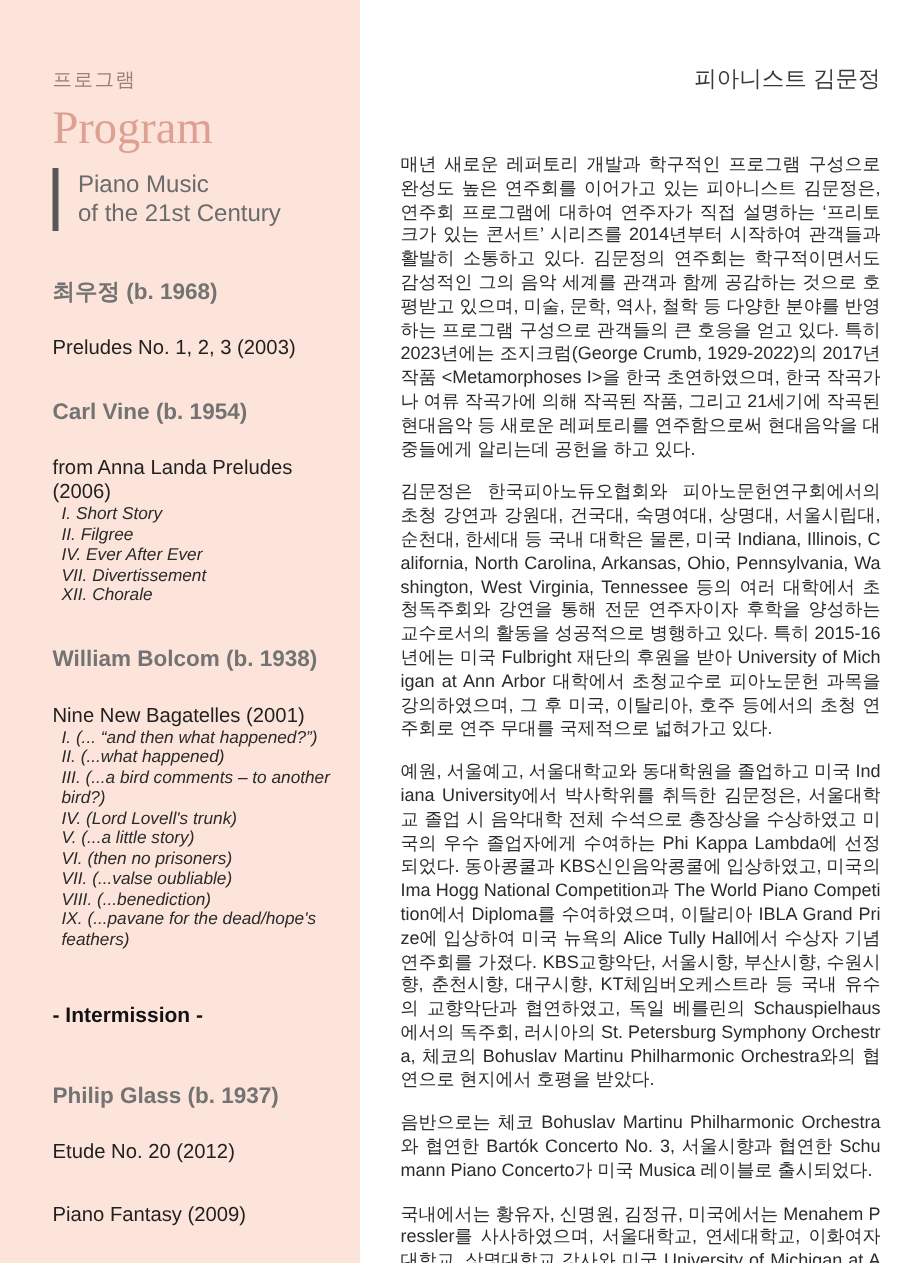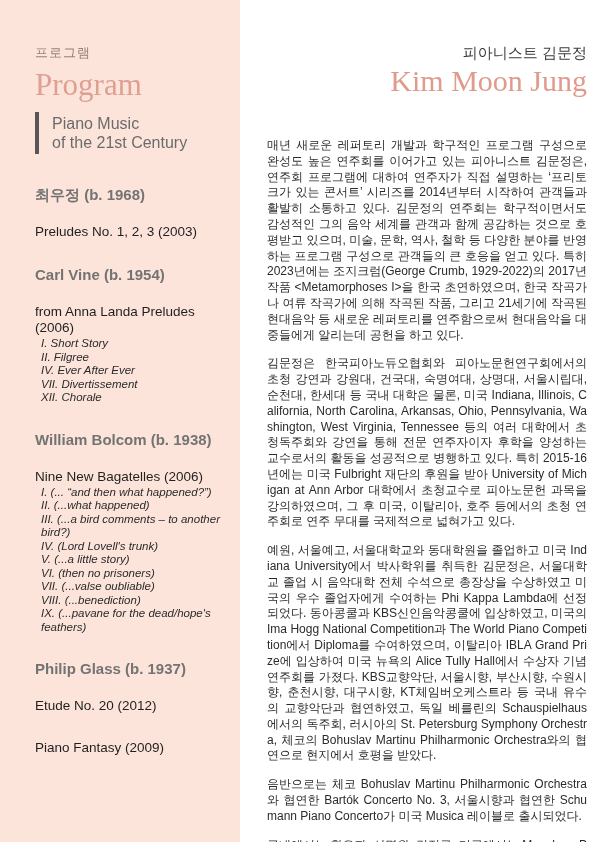--- a/index.html
+++ b/index.html
@@ -107,50 +107,50 @@
             <div class="movement">I. Short Story</div>
             <div class="movement">II. Filgree</div>
             <div class="movement">IV. Ever After Ever</div>
             <div class="movement">VII. Divertissement</div>
             <div class="movement">XII. Chorale</div>
           </div>
   </div>
 
   <div class="prog-item">
     <div class="composer">William Bolcom (b. 1938)</div>
-    <div class="work">Nine New Bagatelles (2006)</div>
+    <div class="work">Nine New Bagatelles (2001)</div>
     <div class="movements">
             <div class="movement">I. (... “and then what happened?”)</div>
             <div class="movement">II. (...what happened)</div>
             <div class="movement">III. (...a bird comments – to another bird?)</div>
             <div class="movement">IV. (Lord Lovell's trunk)</div>
             <div class="movement">V. (...a little story)</div>
             <div class="movement">VI. (then no prisoners)</div>
             <div class="movement">VII. (...valse oubliable)</div>
             <div class="movement">VIII. (...benediction)</div>
             <div class="movement">IX. (...pavane for the dead/hope's feathers)</div>
           </div>
   </div>
+<div class="intermission">- Intermission -</div>
   <div class="prog-item">
     <div class="composer">Philip Glass (b. 1937)</div>
     <div class="work">Etude No. 20 (2012)</div>
 
   </div>
 
   <div class="prog-item">
     <div class="work">Piano Fantasy (2009)</div>
 
   </div>
 </div>
   </div>
 
   <div class="right-col">
     <div class="artist-header">
       <div class="artist-label">피아니스트 김문정</div>
-      <div class="artist-name">Kim Moon Jung</div>
     </div>
     <div class="bio" id="bio">
         <p>매년 새로운 레퍼토리 개발과 학구적인 프로그램 구성으로 완성도 높은 연주회를 이어가고 있는 피아니스트 김문정은, 연주회 프로그램에 대하여 연주자가 직접 설명하는 ‘프리토크가 있는 콘서트’ 시리즈를 2014년부터 시작하여 관객들과 활발히 소통하고 있다. 김문정의 연주회는 학구적이면서도 감성적인 그의 음악 세계를 관객과 함께 공감하는 것으로 호평받고 있으며, 미술, 문학, 역사, 철학 등 다양한 분야를 반영하는 프로그램 구성으로 관객들의 큰 호응을 얻고 있다. 특히 2023년에는 조지크럼(George Crumb, 1929-2022)의 2017년 작품 &lt;Metamorphoses I&gt;을 한국 초연하였으며, 한국 작곡가나 여류 작곡가에 의해 작곡된 작품, 그리고 21세기에 작곡된 현대음악 등 새로운 레퍼토리를 연주함으로써 현대음악을 대중들에게 알리는데 공헌을 하고 있다.</p>
         <p>김문정은 한국피아노듀오협회와 피아노문헌연구회에서의 초청 강연과 강원대, 건국대, 숙명여대, 상명대, 서울시립대, 순천대, 한세대 등 국내 대학은 물론, 미국 Indiana, Illinois, California, North Carolina, Arkansas, Ohio, Pennsylvania, Washington, West Virginia, Tennessee 등의 여러 대학에서 초청독주회와 강연을 통해 전문 연주자이자 후학을 양성하는 교수로서의 활동을 성공적으로 병행하고 있다. 특히 2015-16년에는 미국 Fulbright 재단의 후원을 받아 University of Michigan at Ann Arbor 대학에서 초청교수로 피아노문헌 과목을 강의하였으며, 그 후 미국, 이탈리아, 호주 등에서의 초청 연주회로 연주 무대를 국제적으로 넓혀가고 있다.</p>
         <p>예원, 서울예고, 서울대학교와 동대학원을 졸업하고 미국 Indiana University에서 박사학위를 취득한 김문정은, 서울대학교 졸업 시 음악대학 전체 수석으로 총장상을 수상하였고 미국의 우수 졸업자에게 수여하는 Phi Kappa Lambda에 선정되었다.  동아콩쿨과 KBS신인음악콩쿨에 입상하였고, 미국의 Ima Hogg National Competition과 The World Piano Competition에서 Diploma를 수여하였으며, 이탈리아 IBLA Grand Prize에 입상하여 미국 뉴욕의 Alice Tully Hall에서 수상자 기념 연주회를 가졌다. KBS교향악단, 서울시향, 부산시향, 수원시향, 춘천시향, 대구시향, KT체임버오케스트라 등 국내 유수의 교향악단과 협연하였고, 독일 베를린의 Schauspielhaus에서의 독주회, 러시아의 St. Petersburg Symphony Orchestra, 체코의 Bohuslav Martinu Philharmonic Orchestra와의 협연으로 현지에서 호평을 받았다.</p>
         <p>음반으로는 체코 Bohuslav Martinu Philharmonic Orchestra와 협연한 Bartók Concerto No. 3, 서울시향과 협연한 Schumann Piano Concerto가 미국 Musica 레이블로 출시되었다.</p>
         <p>국내에서는 황유자, 신명원, 김정규, 미국에서는 Menahem Pressler를 사사하였으며, 서울대학교, 연세대학교, 이화여자대학교, 상명대학교 강사와 미국 University of Michigan at Ann Arbor 초청교수, 동덕여자대학교 교수를 역임하였다. 한국피아노교수법학회 학술분과위원장, 한국피아노학회 이사와 한국피아노듀오협회 부회장으로 활동 중이며, 현재 이화여자대학교 건반악기과 교수로 재직하며 후학을 양성하고 있다.</p>
       </div>
   </div>
 

